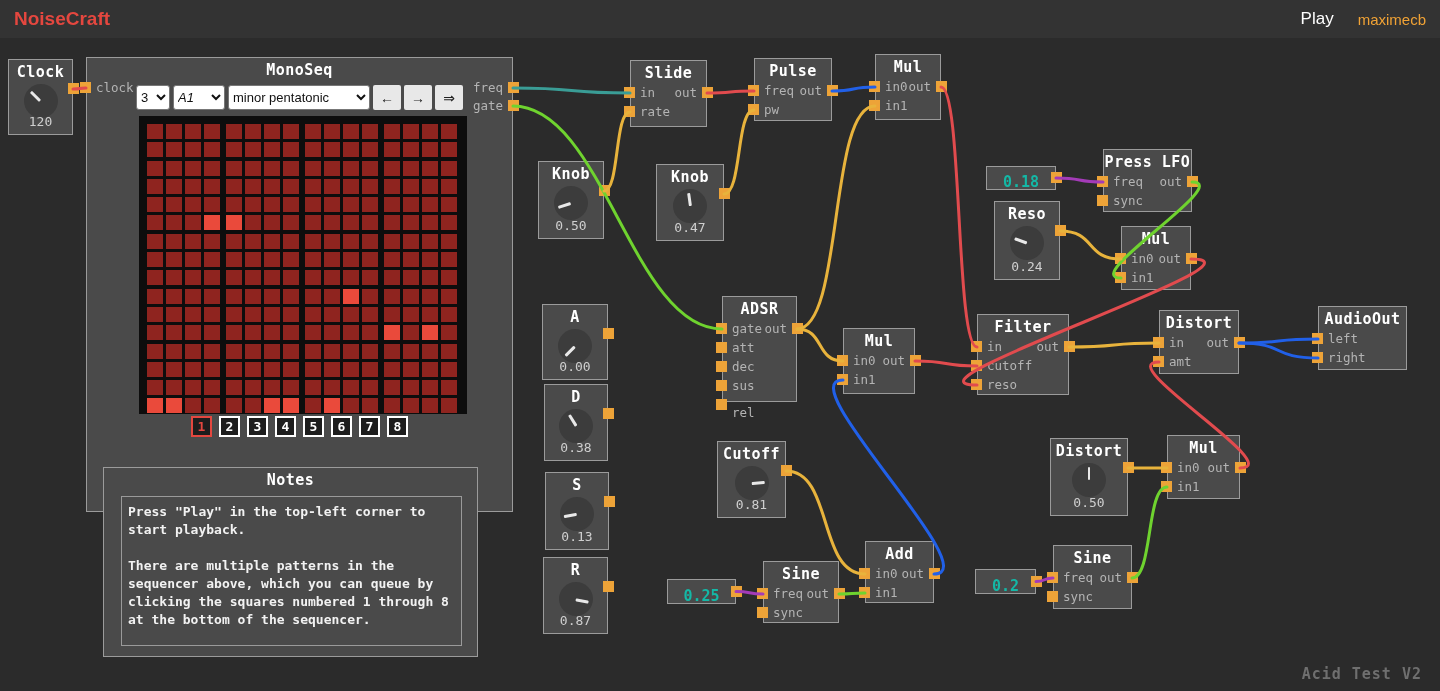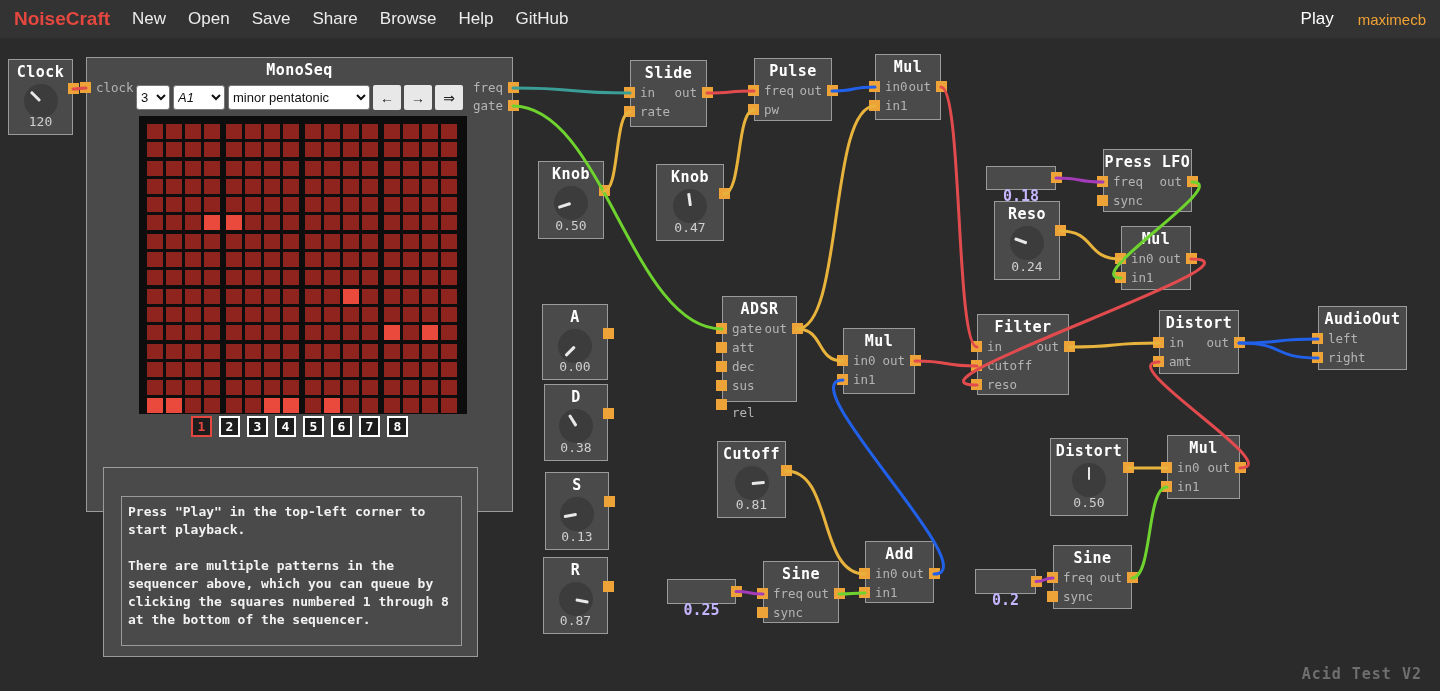--- a/index.html
+++ b/index.html
@@ -29,22 +29,22 @@
   .prow.in  { left:0; padding-left:9px; }
   .prow.out { right:0; padding-right:9px; text-align:right; }
   .port  { position:absolute; width:11px; height:11px; background:#eda338; z-index:12; }
 
   .kcircle { position:absolute; width:34px; height:34px; border-radius:50%;
              background:#3c3c3c; left:50%; margin-left:-17px; }
   .kptr { position:absolute; left:50%; top:3.5px; width:2.5px; height:13px; margin-left:-1.25px;
           background:#e8e8e8; border-radius:1px; transform-origin:50% 13.5px; }
   .kval { position:absolute; left:0; bottom:5px; width:100%; text-align:center;
           font-size:13px; color:#cfcfcf; }
-  .cval { position:absolute; left:0; top:18px; width:100%; height:100%; display:flex;
-          align-items:center; justify-content:center; color:#c4b5fd;
+  .cval { position:absolute; left:0; top:4px; width:100%; height:100%; display:flex;
+          align-items:center; justify-content:center; color:#14b8a6;
           font-weight:bold; font-size:15px; }
 
   
   .msctl { position:absolute; left:0; top:27px; width:100%; display:flex;
            justify-content:center; gap:3px; align-items:center; }
   .msctl select { height:25px; font-size:13px; font-family:"Liberation Sans",sans-serif;
                   background:#ffffff; color:#111; border:1px solid #777; border-radius:3px; }
   .msctl button { width:28px; height:25px; background:#e8e8e8; color:#222; border:none;
                   border-radius:2px; font-size:14px; cursor:pointer; }
   .msgrid { position:absolute; left:52px; top:58px; width:328px; height:298px;
@@ -148,20 +148,21 @@
         <div class="pat">2</div>
         <div class="pat">3</div>
         <div class="pat">4</div>
         <div class="pat">5</div>
         <div class="pat">6</div>
         <div class="pat">7</div>
         <div class="pat">8</div>
       </div>
     </div>
     <div class="node" style="left: 103px; top: 467px; width: 375px; height: 190px;">
+      <div class="ntitle">Notes</div>
       <div class="notesbox">Press "Play" in the top-left corner to
 start playback.
 
 There are multiple patterns in the
 sequencer above, which you can queue by
 clicking the squares numbered 1 through 8
 at the bottom of the sequencer.</div>
     </div>
     <div class="node" style="left: 538px; top: 161px; width: 66px; height: 78px;">
       <div class="ntitle">Knob</div>
@@ -376,25 +377,16 @@
       <div class="port" style="top: 26px; left: -7px;"></div>
       <div class="prow in" style="top: 41px;">sync</div>
       <div class="port" style="top: 45px; left: -7px;"></div>
       <div class="prow out" style="top: 22px;">out</div>
       <div class="port" style="top: 26px; right: -7px;"></div>
     </div>
   </div>
 
 <div class="header">
   <span class="brand">NoiseCraft</span>
-  <div class="menu" id="menu">
-      <span>New</span>
-      <span>Open</span>
-      <span>Save</span>
-      <span>Share</span>
-      <span>Browse</span>
-      <span>Help</span>
-      <span>GitHub</span>
-    </div>
   <div class="spacer"></div>
   <span class="play">Play</span>
   <span class="user">maximecb</span>
 </div>
 
 </body></html>

